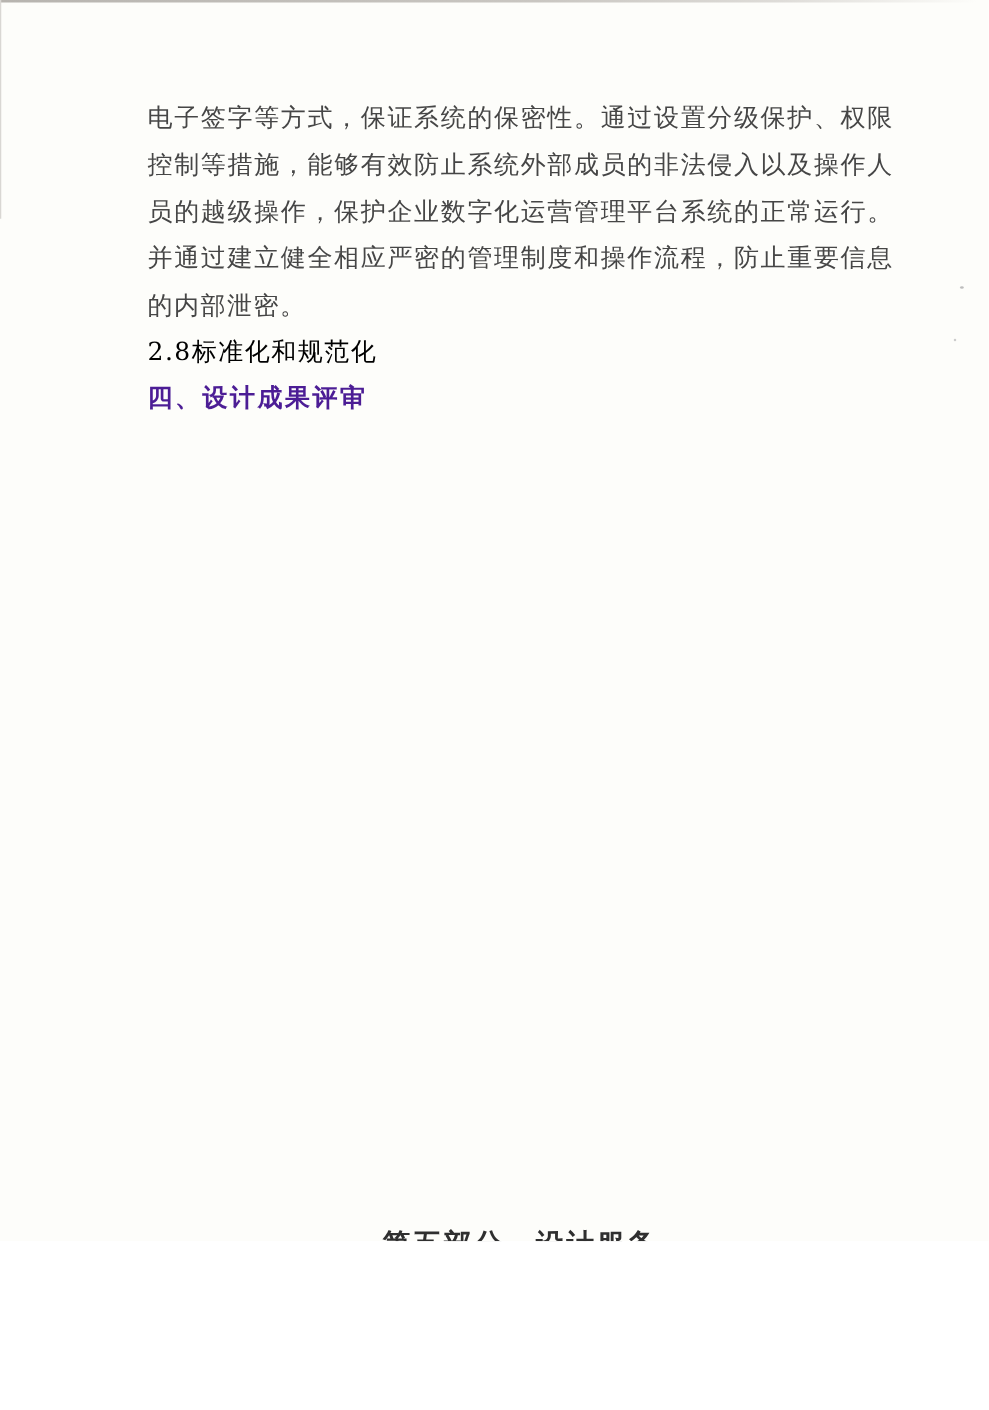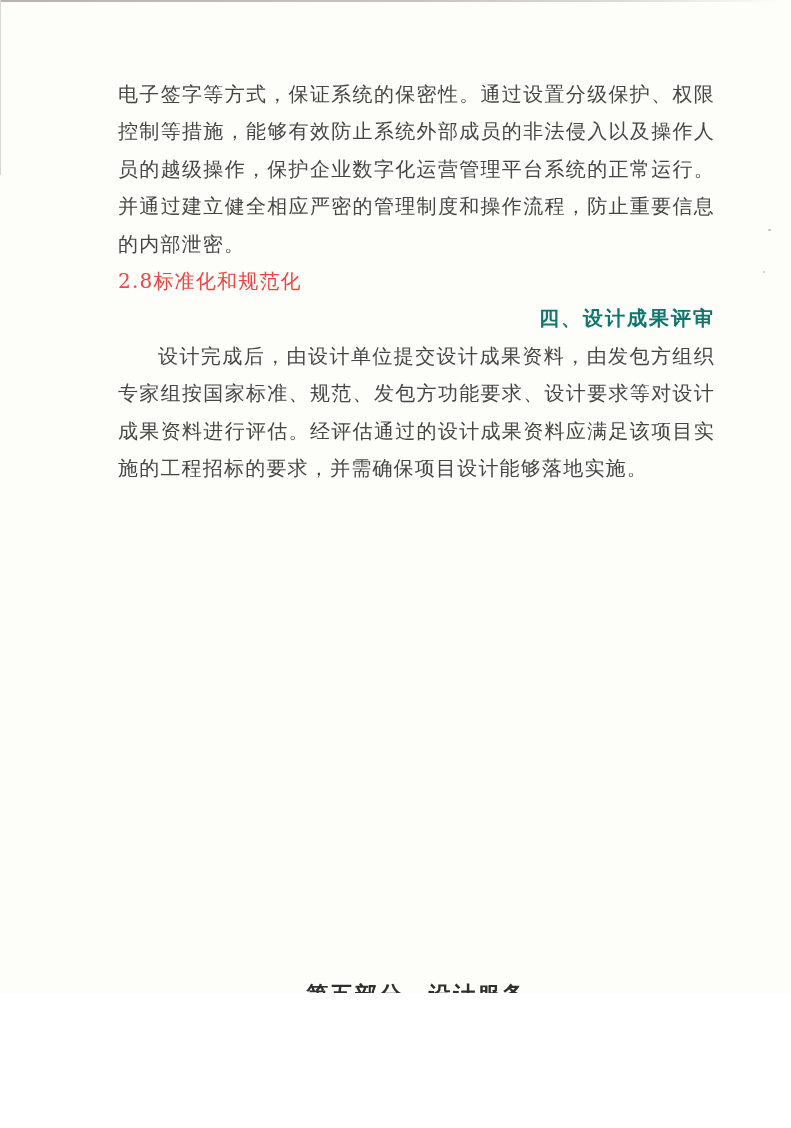--- a/index.html
+++ b/index.html
@@ -35,26 +35,26 @@
     color: #464646;
     font-size: 20px;
     line-height: 37.4px;
     letter-spacing: 1.2px;
     text-align: justify;
   }
   .content p { margin: 0; }
   .indent { text-indent: 2em; }
   .subheading {
     text-align: left;
-    color: #ef4444;
+    color: #000000;
   }
   .heading {
     font-weight: bold;
-    color: #0f766e;
-    text-align: right;
+    color: #4c1d95;
+    text-align: left;
     letter-spacing: 2px;
   }
   .footer-title {
     position: absolute;
     left: 118px;
     top: 980px;
     width: 597px;
     text-align: center;
     font-weight: bold;
     font-size: 22px;
@@ -83,21 +83,20 @@
 
 <div class="page">
 
   <div class="scan-edge-top"></div>
   <div class="scan-edge-left"></div>
 
   <div class="content">
     <p class="body-text">电子签字等方式，保证系统的保密性。通过设置分级保护、权限控制等措施，能够有效防止系统外部成员的非法侵入以及操作人员的越级操作，保护企业数字化运营管理平台系统的正常运行。并通过建立健全相应严密的管理制度和操作流程，防止重要信息的内部泄密。</p>
     <p class="subheading">2.8标准化和规范化</p>
     <p class="heading">四、设计成果评审</p>
-    <p class="body-text indent">设计完成后，由设计单位提交设计成果资料，由发包方组织专家组按国家标准、规范、发包方功能要求、设计要求等对设计成果资料进行评估。经评估通过的设计成果资料应满足该项目实施的工程招标的要求，并需确保项目设计能够落地实施。</p>
   </div>
 
   <div class="footer-title">第五部分　设计服务</div>
 
   <div class="page-number">36</div>
 
   <div class="speck speck-1"></div>
   <div class="speck speck-2"></div>
   <div class="speck speck-3"></div>
 

